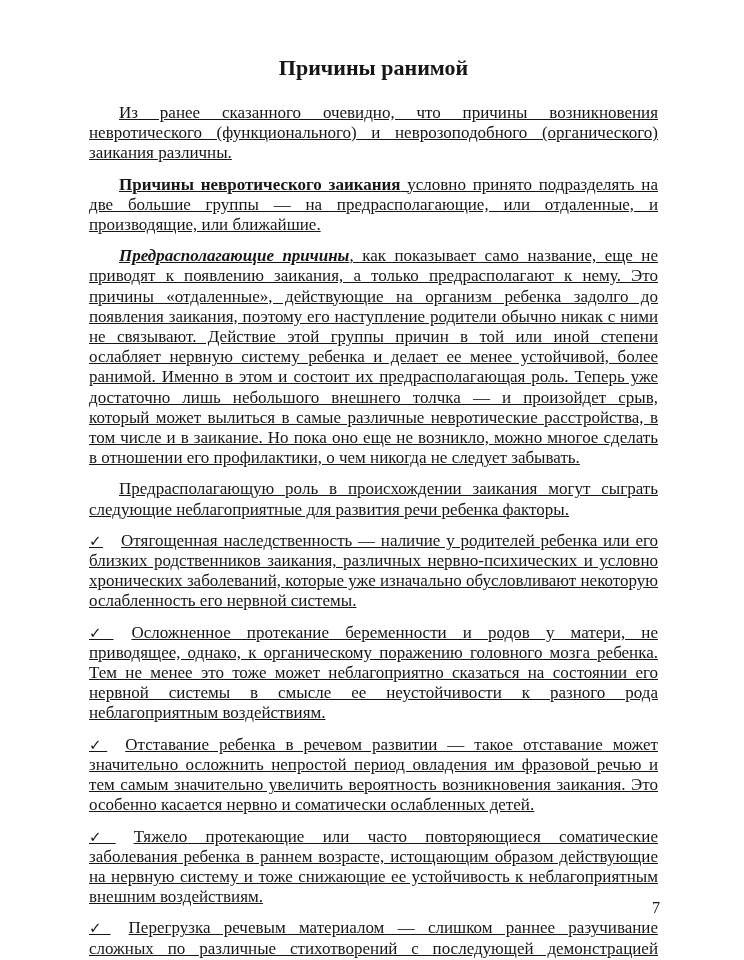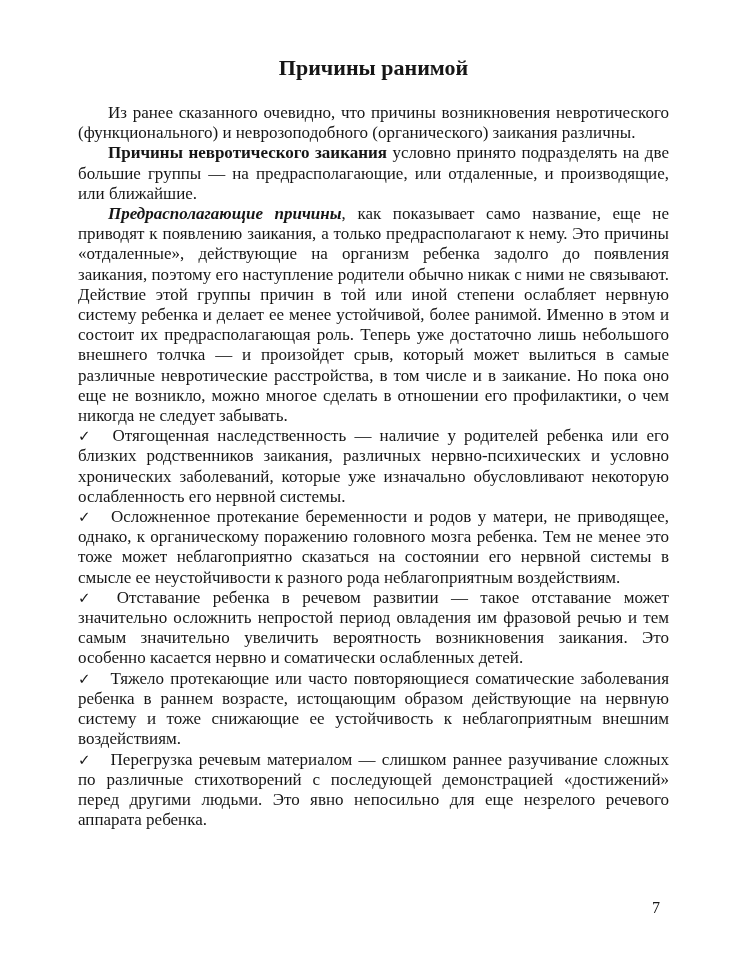--- a/index.html
+++ b/index.html
@@ -47,22 +47,23 @@
     line-height: 20.2px;
   }
   .title {
     font-size: 22px;
     line-height: 26px;
     font-weight: bold;
     text-align: center;
     margin: 0 0 22px 0;
   }
   .para {
-    margin: 0;
+    margin: 11px;
     text-align: justify;
+    text-decoration: underline;
   }
   .para.indent {
     text-indent: 30px;
   }
   .para.bullet {
     text-indent: 0;
   }
   .check {
     font-family: "DejaVu Sans", sans-serif;
     font-size: 15px;
@@ -87,20 +88,21 @@
 <body>
 
 <div class="page">
 
   <div class="content">
     <h1 class="title">Причины ранимой</h1>
     <div id="paragraphs">
         <p class="para indent"><span>Из ранее сказанного очевидно, что причины возникновения невротического (функционального) и неврозоподобного (органического) заикания различны.</span></p>
         <p class="para indent"><span class="bold">Причины невротического заикания</span><span> условно принято подразделять на две большие группы — на предрасполагающие, или отдаленные, и производящие, или ближайшие.</span></p>
         <p class="para indent"><span class="bold-italic">Предрасполагающие причины</span><span>, как показывает само название, еще не приводят к появлению заикания, а только предрасполагают к нему. Это причины «отдаленные», действующие на организм ребенка задолго до появления заикания, поэтому его наступление родители обычно никак с ними не связывают. Действие этой группы причин в той или иной степени ослабляет нервную систему ребенка и делает ее менее устойчивой, более ранимой. Именно в этом и состоит их предрасполагающая роль. Теперь уже достаточно лишь небольшого внешнего толчка — и произойдет срыв, который может вылиться в самые различные невротические расстройства, в том числе и в заикание. Но пока оно еще не возникло, можно многое сделать в отношении его профилактики, о чем никогда не следует забывать.</span></p>
+        <p class="para indent"><span>Предрасполагающую роль в происхождении заикания могут сыграть следующие неблагоприятные для развития речи ребенка факторы.</span></p>
         <p class="para bullet"><span class="check">✓</span><span>Отягощенная наследственность — наличие у родителей ребенка или его близких родственников заикания, различных нервно-психических и условно хронических заболеваний, которые уже изначально обусловливают некоторую ослабленность его нервной системы.</span></p>
         <p class="para bullet"><span class="check">✓</span><span>Осложненное протекание беременности и родов у матери, не приводящее, однако, к органическому поражению головного мозга ребенка. Тем не менее это тоже может неблагоприятно сказаться на состоянии его нервной системы в смысле ее неустойчивости к разного рода неблагоприятным воздействиям.</span></p>
         <p class="para bullet"><span class="check">✓</span><span>Отставание ребенка в речевом развитии — такое отставание может значительно осложнить непростой период овладения им фразовой речью и тем самым значительно увеличить вероятность возникновения заикания. Это особенно касается нервно и соматически ослабленных детей.</span></p>
         <p class="para bullet"><span class="check">✓</span><span>Тяжело протекающие или часто повторяющиеся соматические заболевания ребенка в раннем возрасте, истощающим образом действующие на нервную систему и тоже снижающие ее устойчивость к неблагоприятным внешним воздействиям.</span></p>
         <p class="para bullet"><span class="check">✓</span><span>Перегрузка речевым материалом — слишком раннее разучивание сложных по различные стихотворений с последующей демонстрацией «достижений» перед другими людьми. Это явно непосильно для еще незрелого речевого аппарата ребенка.</span></p>
       </div>
   </div>
 
   <div class="page-number">7</div>
 </div>

